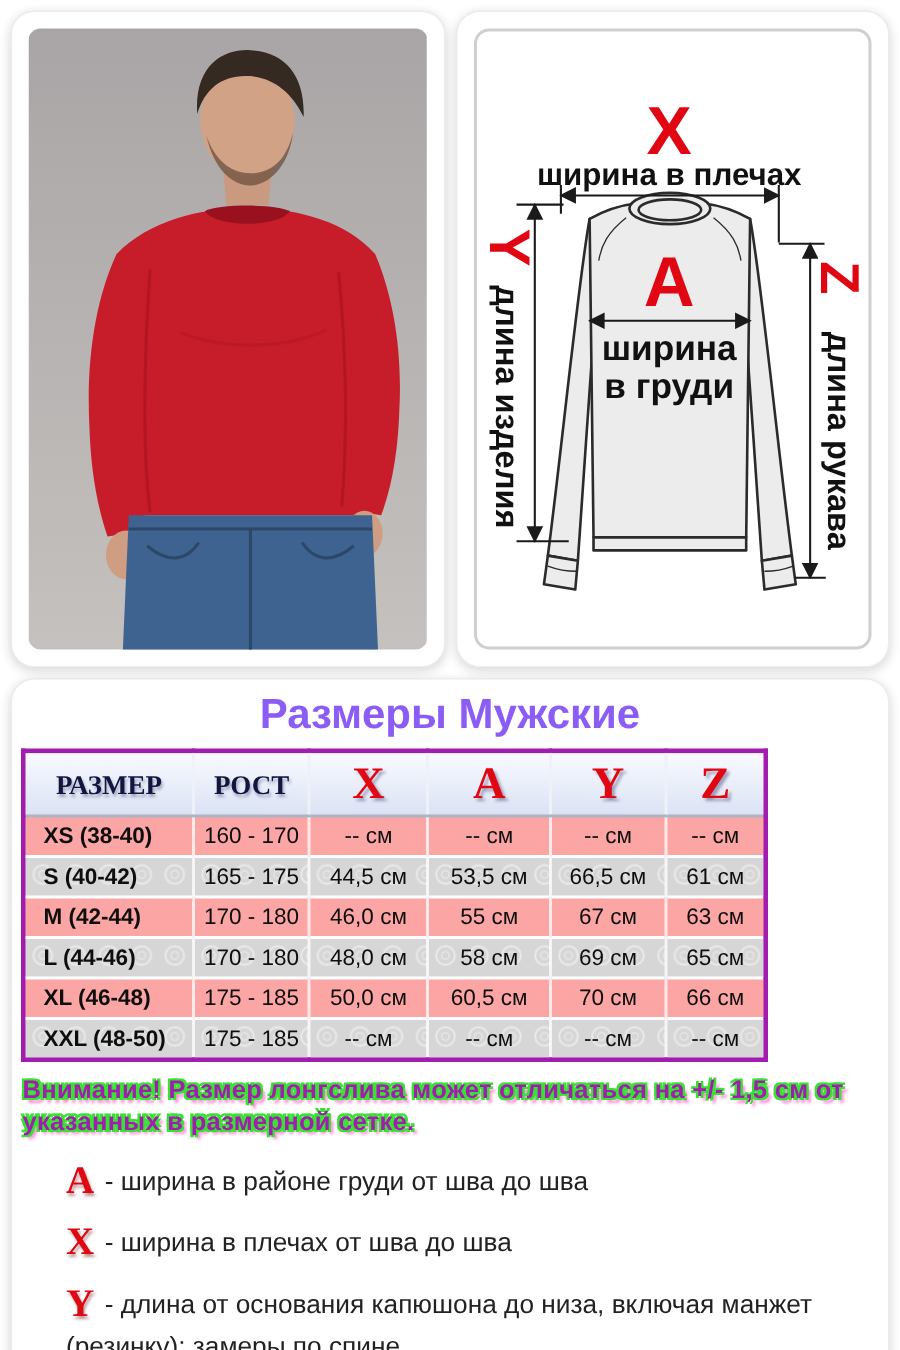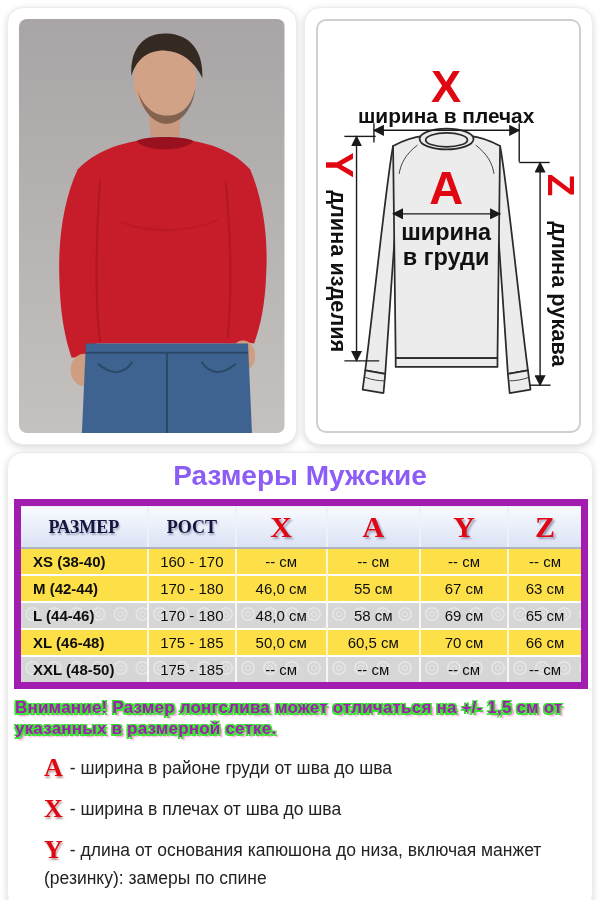--- a/index.html
+++ b/index.html
@@ -27,23 +27,23 @@
   .diagram-svg { width:100%; height:100%; display:block; }
 
   .bottom-card { margin-top:7px; padding:4px 0 12px 0; }
 
   .section-title {
     text-align:center; font-size:28px; font-weight:bold; color:#8b5cf6;
     margin:3px 0 7px 0;
   }
 
   table.size-table {
-    width:574px; margin:0 6px;
+    width:498px; margin:0 6px;
     border-collapse:collapse; table-layout:fixed;
-    border:7px solid #a21caf;
+    border:3px solid #a21caf;
   }
   th {
     background:linear-gradient(#f8faff,#dbe2f4);
     padding:6px 2px 5px 2px;
     border-right:2px solid #eef1f8;
     border-bottom:2px solid #aeb3c4;
     vertical-align:middle;
   }
   th:last-child { border-right:none; }
   .c-size{width:23%} .c-height{width:15.5%} .c-x{width:16%} .c-a{width:16.5%} .c-y{width:15.5%}
@@ -55,21 +55,21 @@
     font-family:"Liberation Serif", serif; font-size:30px; font-weight:bold; line-height:1;
     color:#e00712; text-shadow:2px 2px 2px rgba(95,95,135,.55);
   }
   td {
     font-size:15px; color:#0e0e0e; text-align:center;
     padding:4px 2px; border-top:2px solid #fff;
     border-right:2px solid rgba(255,255,255,.75);
   }
   td:last-child { border-right:none; }
   td.size-cell { text-align:left; padding-left:12px; font-weight:bold; }
-  tr.row-light td { background:#fde047; }
+  tr.row-light td { background:#fca5a5; }
   tr.row-dark td {
     background-color:#d6d6d6;
     background-image:
       radial-gradient(circle, rgba(255,255,255,0) 5px, rgba(255,255,255,.5) 6px, rgba(255,255,255,0) 7.5px),
       radial-gradient(circle, rgba(255,255,255,0) 1.5px, rgba(255,255,255,.38) 2.5px, rgba(255,255,255,0) 3.5px);
     background-size:22px 22px;
   }
 
   .warning {
     margin:9px 8px 0 7px;
@@ -213,20 +213,28 @@
       </thead>
       <tbody>
         <tr class="row-light">
           <td class="size-cell">XS (38-40)</td>
           <td>160 - 170</td>
           <td>--  см</td>
           <td>-- см</td>
           <td>-- см</td>
           <td>-- см</td>
         </tr>
+        <tr class="row-dark">
+          <td class="size-cell">S (40-42)</td>
+          <td>165 - 175</td>
+          <td>44,5 см</td>
+          <td>53,5 см</td>
+          <td>66,5 см</td>
+          <td>61 см</td>
+        </tr>
         <tr class="row-light">
           <td class="size-cell">M (42-44)</td>
           <td>170 - 180</td>
           <td>46,0 см</td>
           <td>55 см</td>
           <td>67 см</td>
           <td>63 см</td>
         </tr>
         <tr class="row-dark">
           <td class="size-cell">L (44-46)</td>

